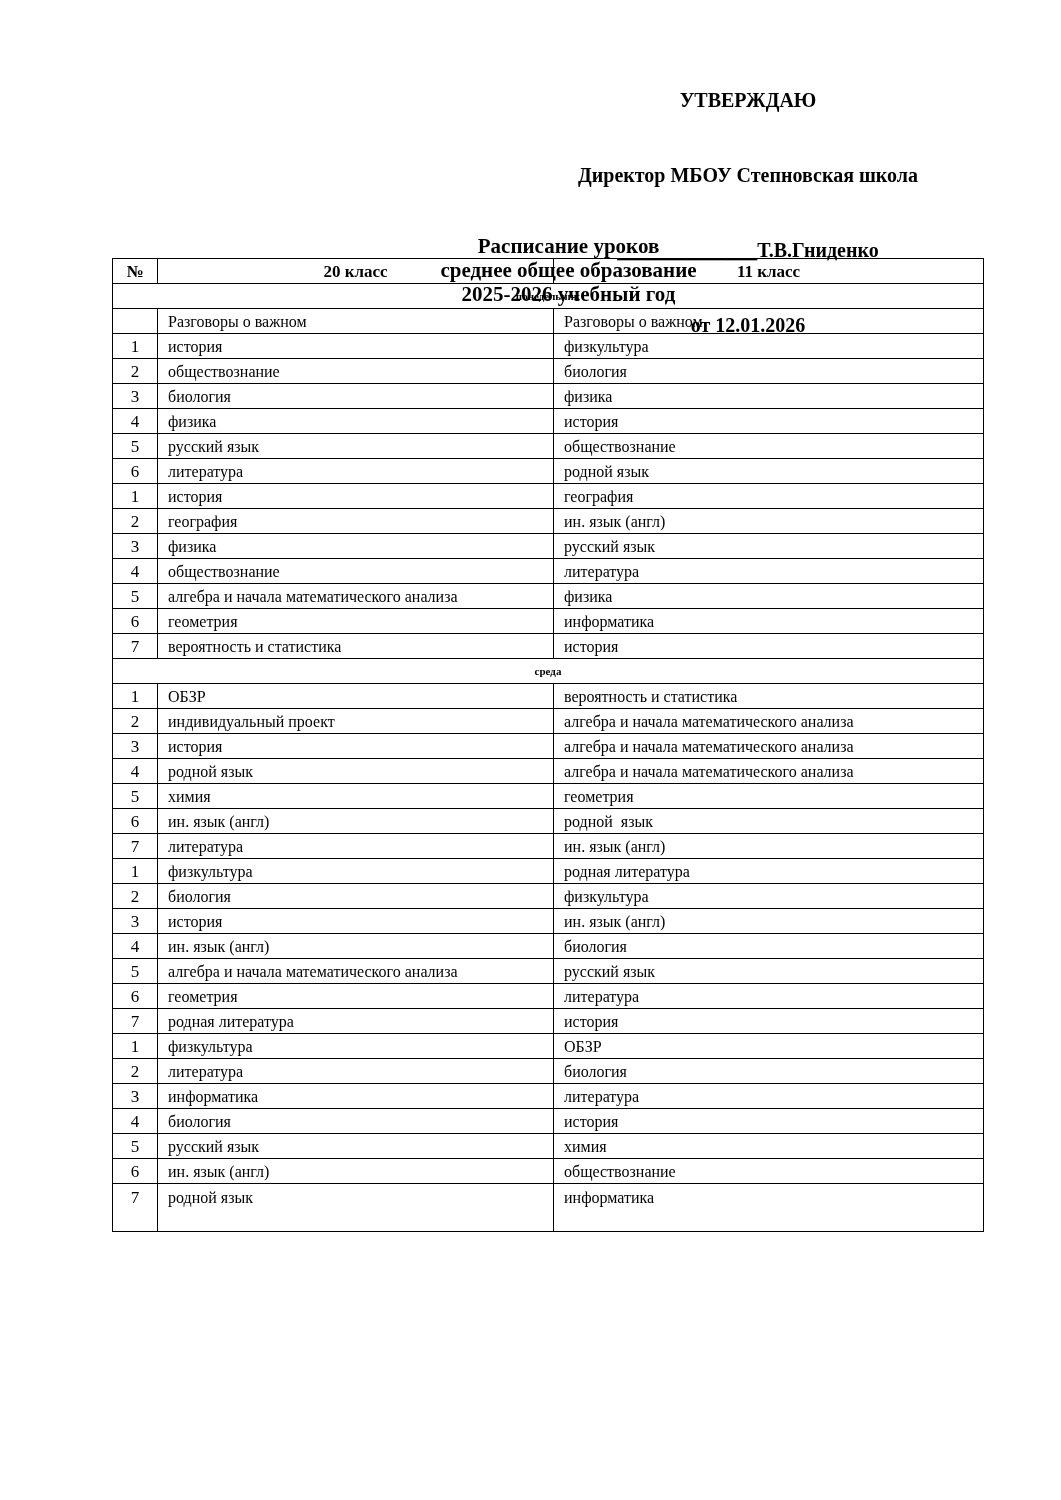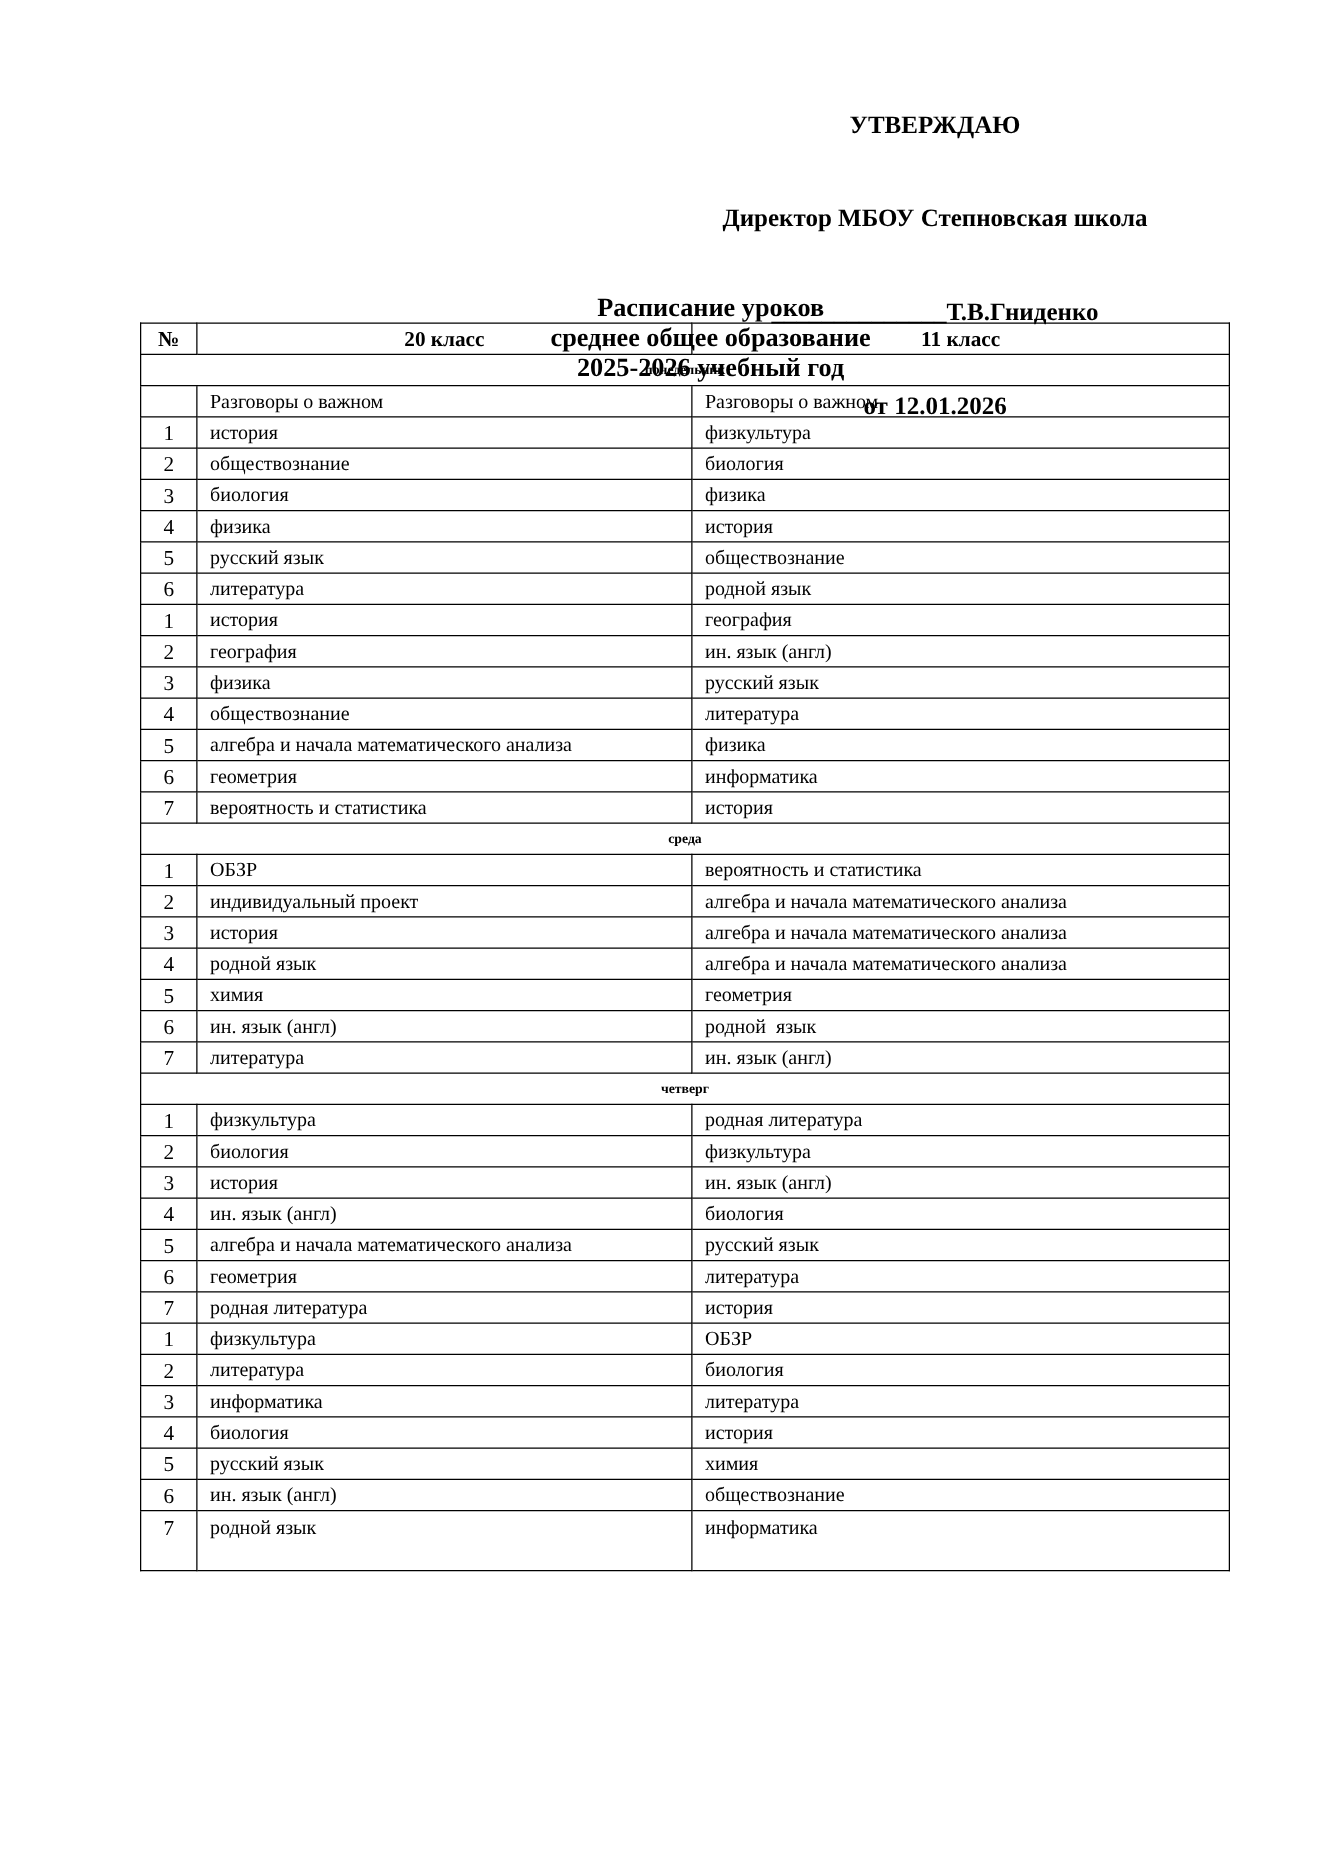--- a/index.html
+++ b/index.html
@@ -213,23 +213,20 @@
       <tr>
         <td class="num">6</td>
         <td class="c10">ин. язык (англ)</td>
         <td class="c11">родной  язык</td>
       </tr>
       <tr>
         <td class="num">7</td>
         <td class="c10">литература</td>
         <td class="c11">ин. язык (англ)</td>
       </tr>
-      <tr class="day-row">
-        <td colspan="3">четверг</td>
-      </tr>
       <tr>
         <td class="num">1</td>
         <td class="c10">физкультура</td>
         <td class="c11">родная литература</td>
       </tr>
       <tr>
         <td class="num">2</td>
         <td class="c10">биология</td>
         <td class="c11">физкультура</td>
       </tr>

